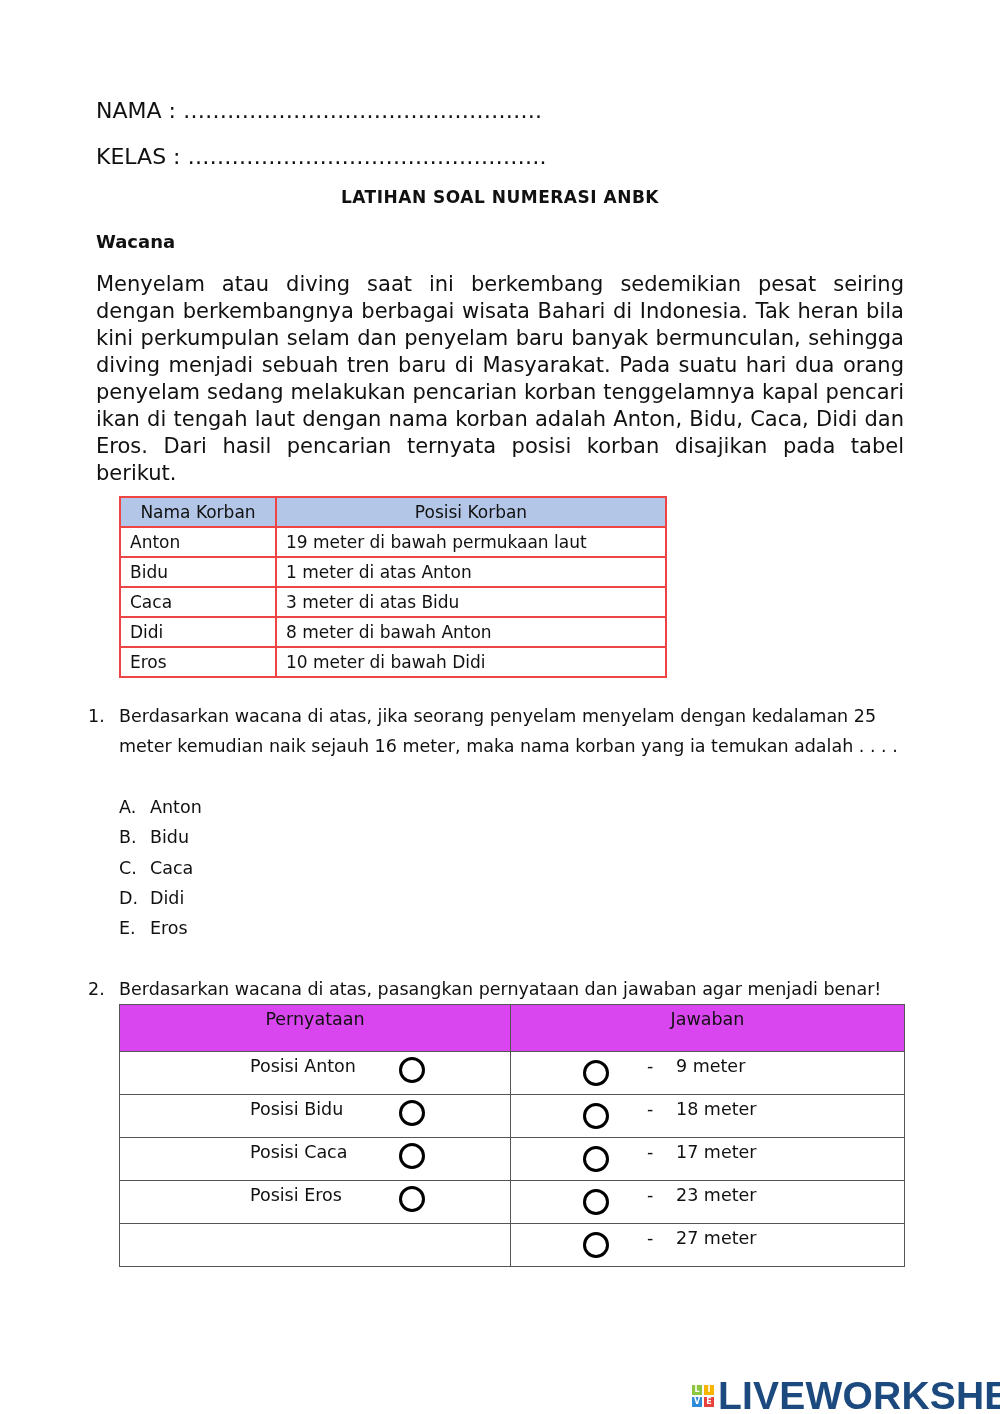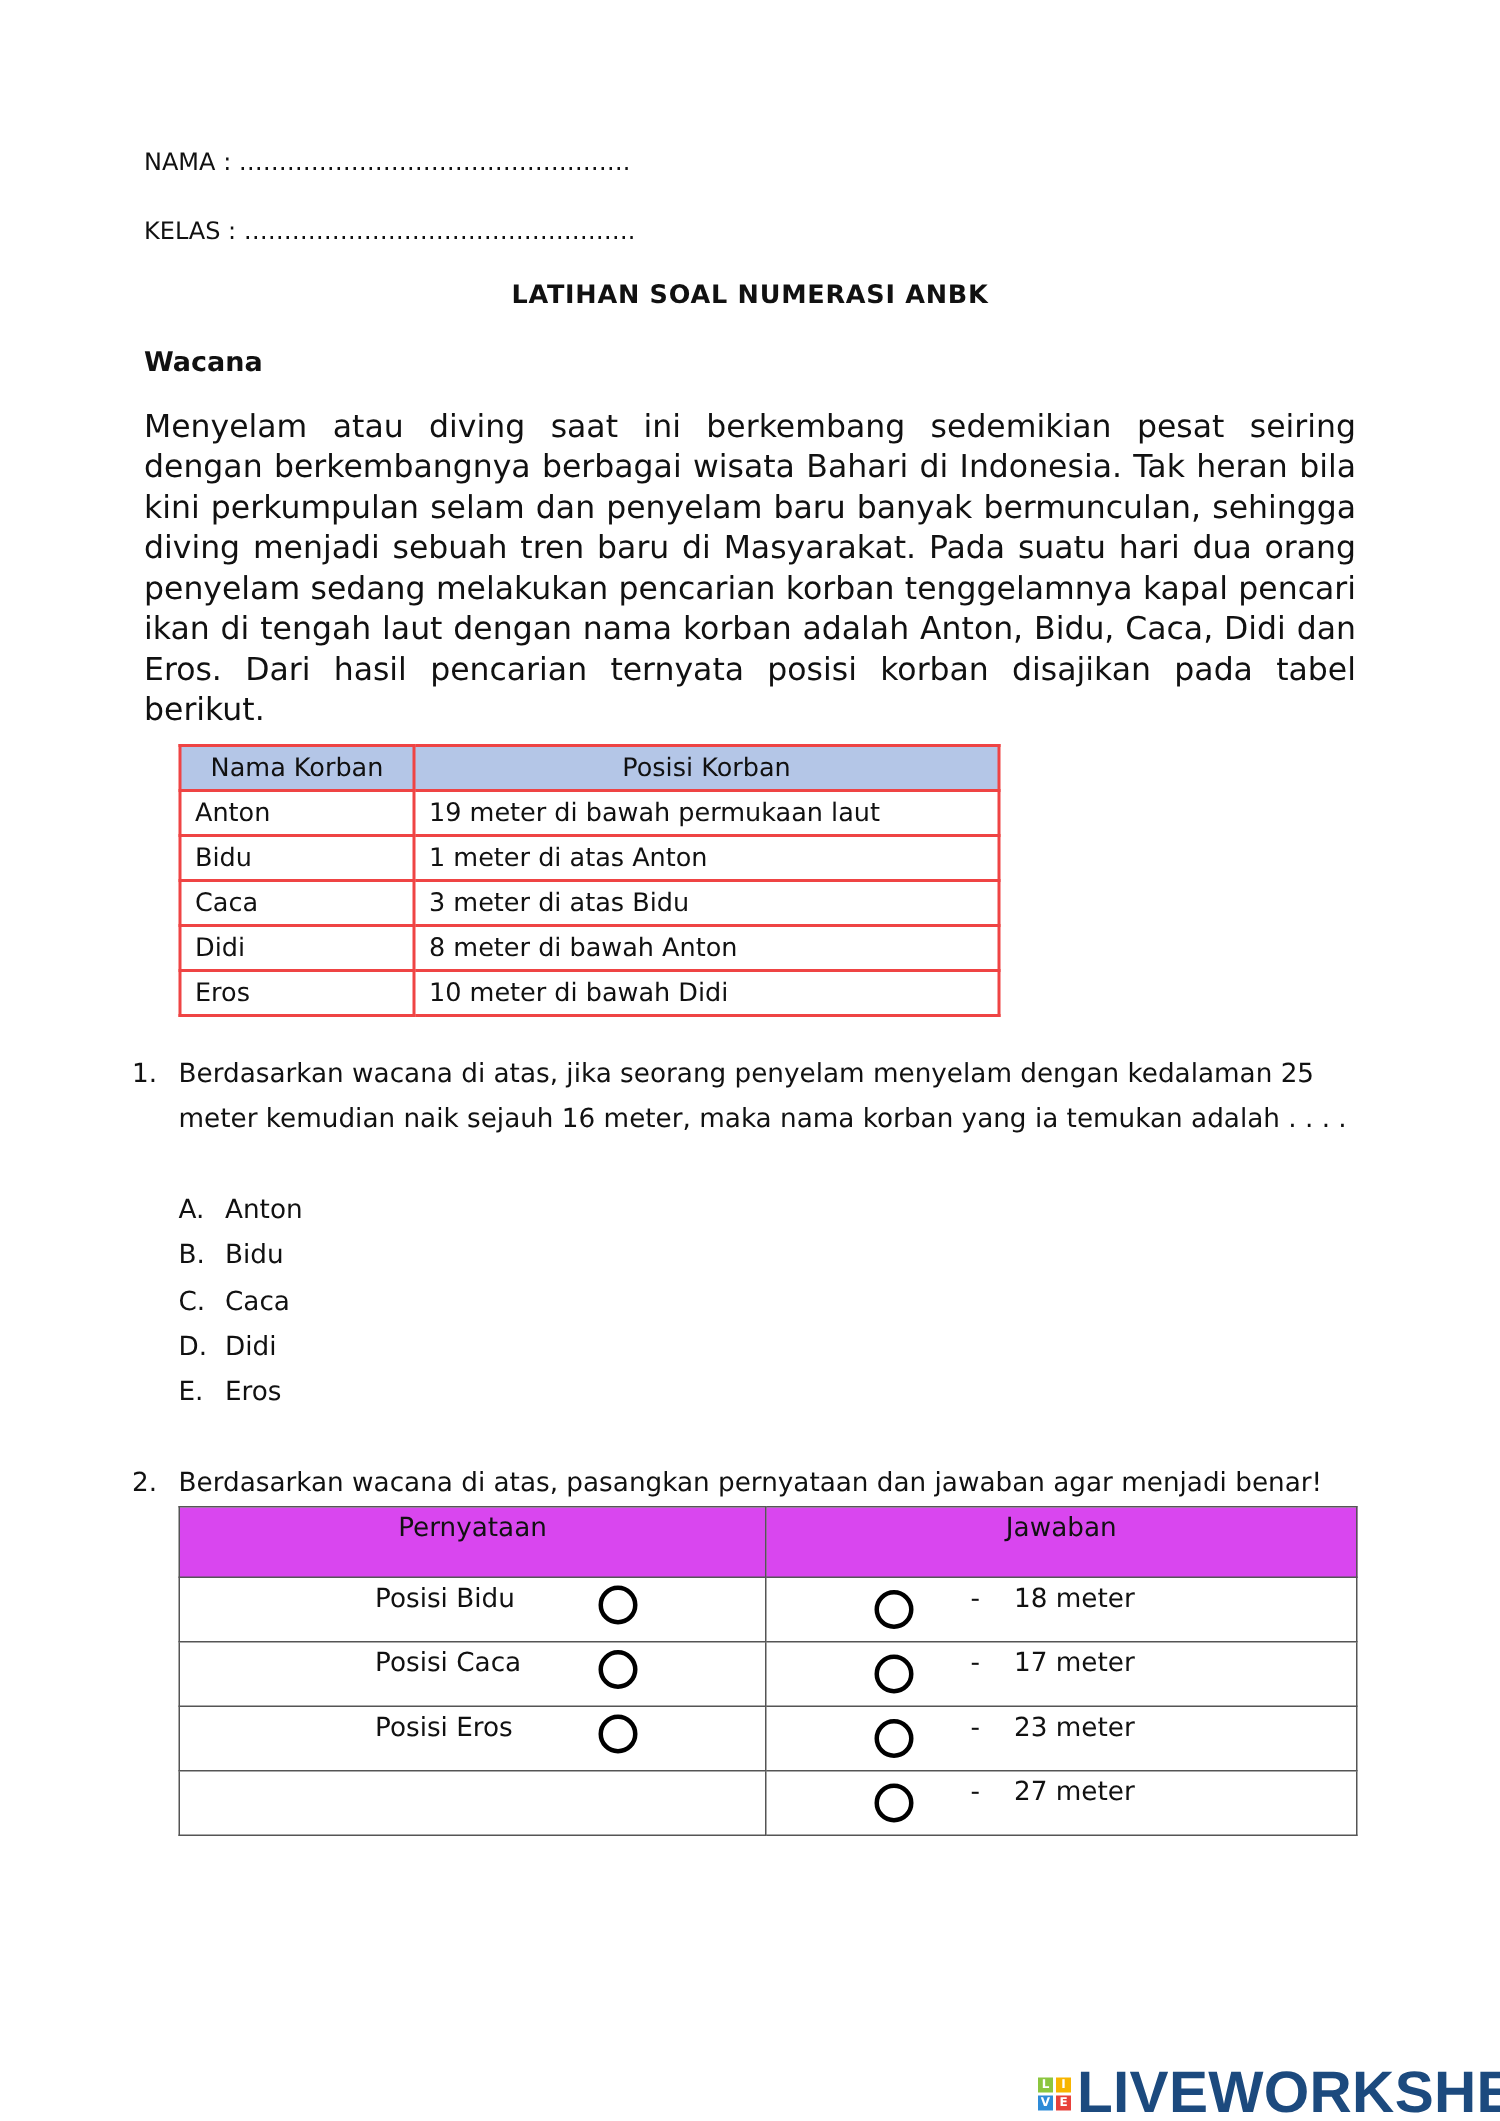--- a/index.html
+++ b/index.html
@@ -1,21 +1,21 @@
 <!DOCTYPE html>
 <html><head>
 <meta charset="utf-8">
 <style>
   html, body { margin: 0; padding: 0; background: #ffffff; }
   body {
     width: 1000px; height: 1414px; position: relative; overflow: hidden;
     font-family: "DejaVu Sans", sans-serif; color: #111;
   }
   .abs { position: absolute; }
-  .field { left: 96px; font-size: 16px; }
+  .field { left: 96px; font-size: 22px; }
   .title { left: 0; width: 1000px; text-align: center; top: 187px; font-size: 17px; font-weight: bold; letter-spacing: 0.5px; }
   .subhead { left: 96px; top: 231px; font-size: 18px; font-weight: bold; }
   .passage {
     left: 96px; top: 271px; width: 808px; font-size: 21px; line-height: 27px;
     text-align: justify;
   }
   table { border-collapse: collapse; }
   .t1 { left: 119px; top: 496px; width: 548px; font-size: 17px; }
   .t1 th, .t1 td { border: 2px solid #ef4444; height: 28px; padding: 0 9px; text-align: left; font-weight: normal; }
   .t1 th { background: #b4c6e7; text-align: center; }
@@ -106,20 +106,31 @@
 <table class="abs t2">
   <thead>
     <tr>
       <th class="c1">Pernyataan</th>
       <th>Jawaban</th>
     </tr>
   </thead>
   <tbody>
     <tr>
       <td class="c1">
+          <span class="stmt">Posisi Anton</span>
+          <span class="circ l"></span>
+        </td>
+      <td>
+          <span class="circ r"></span>
+          <span class="dash">-</span>
+          <span class="ans">9 meter</span>
+        </td>
+    </tr>
+    <tr>
+      <td class="c1">
           <span class="stmt">Posisi Bidu</span>
           <span class="circ l"></span>
         </td>
       <td>
           <span class="circ r"></span>
           <span class="dash">-</span>
           <span class="ans">18 meter</span>
         </td>
     </tr>
     <tr>

